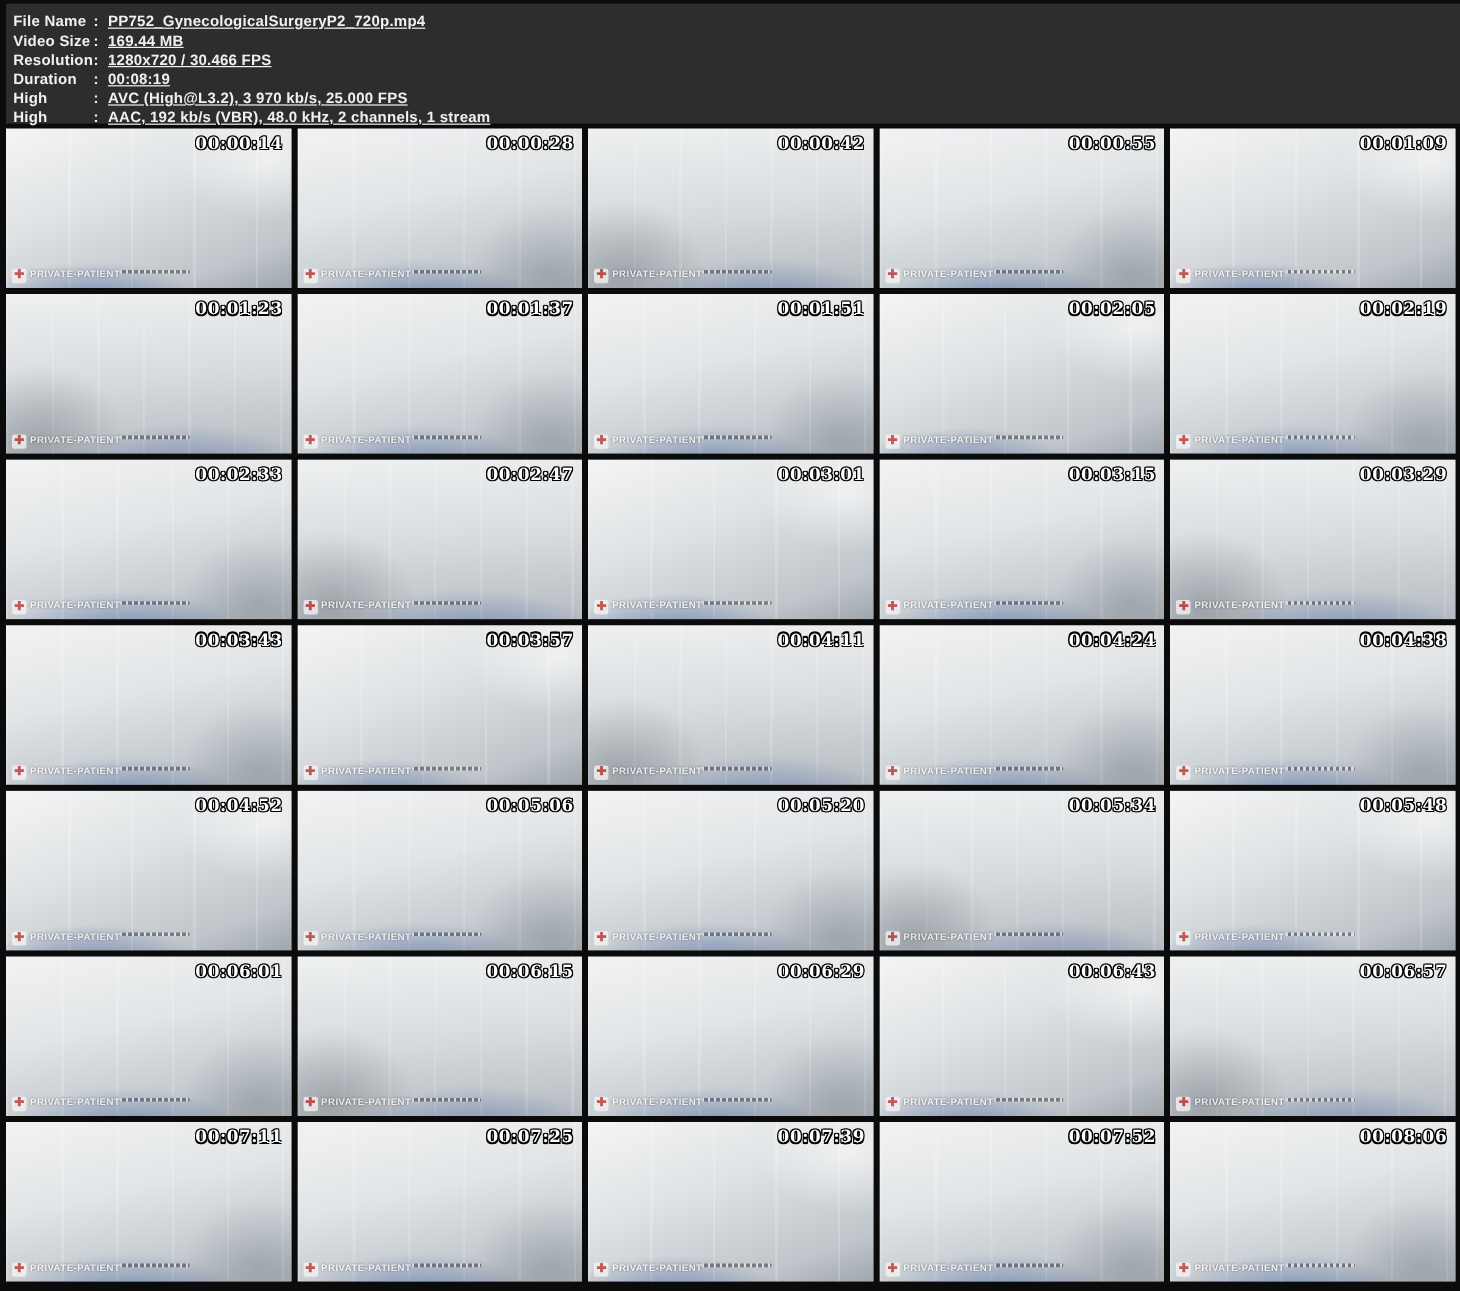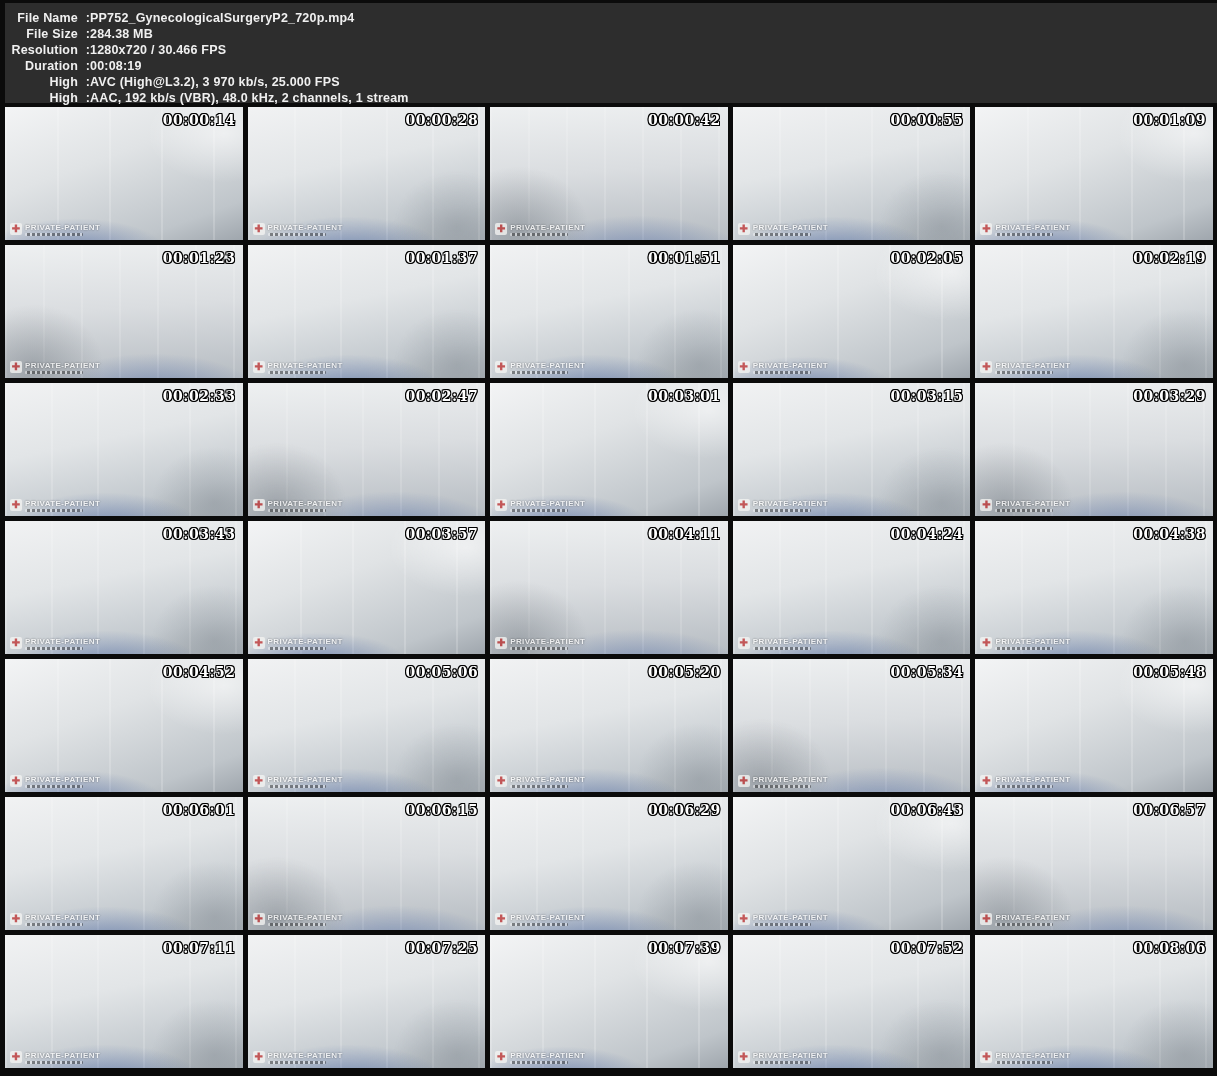--- a/index.html
+++ b/index.html
@@ -20,25 +20,24 @@
     box-sizing: border-box;
     height: 100px;
   }
   .meta-row {
     display: flex;
     line-height: 16px;
     font-size: 12.5px;
     font-weight: bold;
     color: #f0f0f0;
     letter-spacing: 0.2px;
-    text-align: right;
   }
   .meta-label { width: 67px; flex: 0 0 auto; }
   .meta-colon { width: 12px; flex: 0 0 auto; }
-  .meta-value { white-space: nowrap; }
+  .meta-value { white-space: nowrap; text-decoration: underline; }
 
   
   .thumb-grid {
     display: grid;
     grid-template-columns: repeat(5, 1fr);
     gap: 5px 5px;
     padding: 0 4px 5px 5px;
   }
   .thumb {
     position: relative;
@@ -100,21 +99,21 @@
     height: 12px;
     background: #f4f4f2;
     border-radius: 2px;
     color: #c03535;
     font-size: 10px;
     font-weight: bold;
     line-height: 12px;
     text-align: center;
     flex: 0 0 auto;
   }
-  .wm-col { display: flex; flex-direction: column; }
+  .wm-col { display: flex; flex-direction: row; }
   .wm-text {
     font-size: 8px;
     font-weight: bold;
     color: #ffffff;
     letter-spacing: 0.4px;
     line-height: 9px;
     text-shadow: 0 0 2px rgba(0,0,0,0.65);
   }
   
   .wm-sub {
@@ -130,23 +129,23 @@
 </head>
 <body>
 
 <div class="meta-panel" id="meta-panel">
     <div class="meta-row">
       <span class="meta-label">File Name</span>
       <span class="meta-colon">:</span>
       <span class="meta-value">PP752_GynecologicalSurgeryP2_720p.mp4</span>
     </div>
     <div class="meta-row">
-      <span class="meta-label">File Size</span>
+      <span class="meta-label">Video Size</span>
       <span class="meta-colon">:</span>
-      <span class="meta-value">284.38 MB</span>
+      <span class="meta-value">169.44 MB</span>
     </div>
     <div class="meta-row">
       <span class="meta-label">Resolution</span>
       <span class="meta-colon">:</span>
       <span class="meta-value">1280x720 / 30.466 FPS</span>
     </div>
     <div class="meta-row">
       <span class="meta-label">Duration</span>
       <span class="meta-colon">:</span>
       <span class="meta-value">00:08:19</span>

